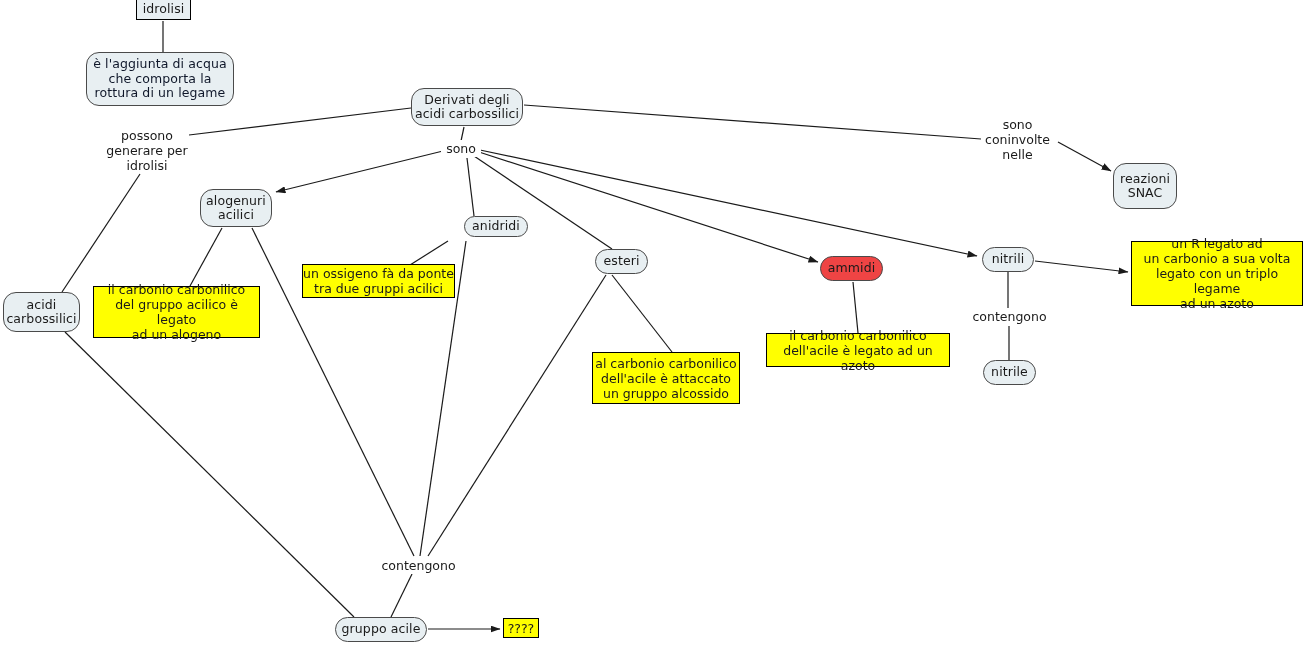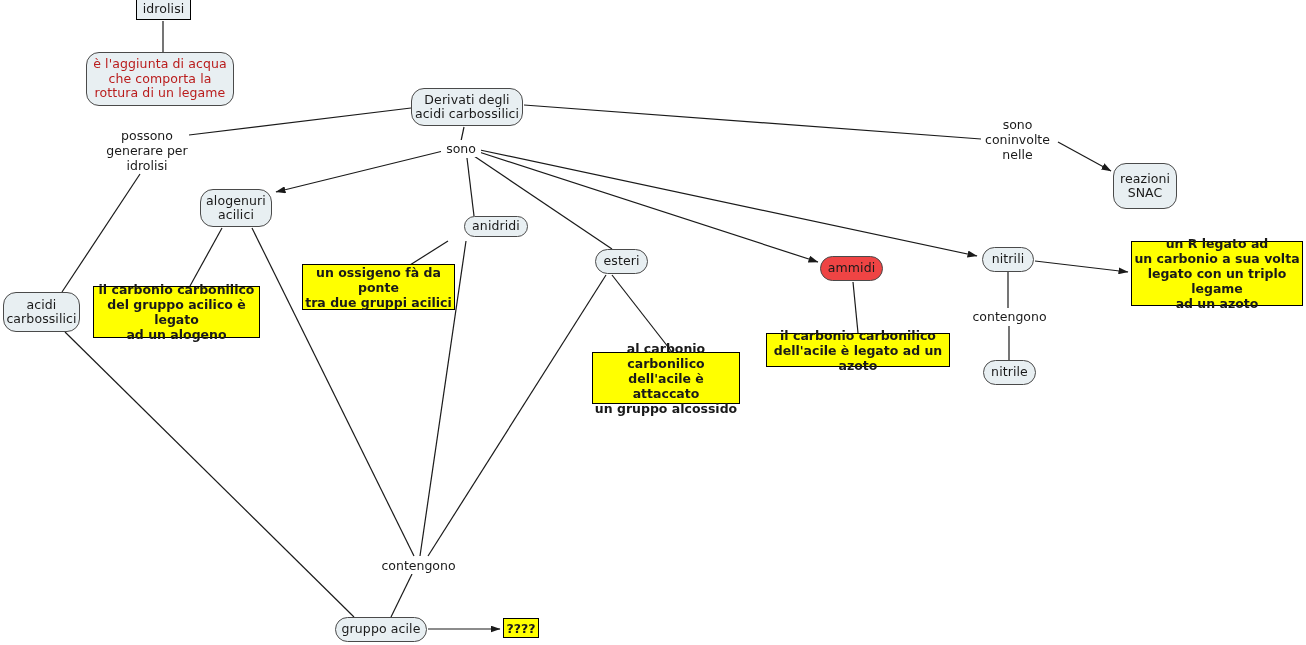--- a/index.html
+++ b/index.html
@@ -55,21 +55,20 @@
     justify-content: center;
     text-align: center;
     background: #ffff00;
     border: 1px solid #000000;
     border-radius: 0;
     color: #1a1a1a;
     font-size: 12.5px;
     line-height: 15px;
     white-space: pre-line;
     z-index: 3;
-    font-weight: bold;
   }
   .link-label {
     position: absolute;
     box-sizing: border-box;
     display: flex;
     align-items: center;
     justify-content: center;
     text-align: center;
     background: #ffffff;
     color: #1a1a1a;
@@ -111,41 +110,41 @@
         <polyline points="252,228 414,556" fill="none" stroke="#1a1a1a" stroke-width="1.2"></polyline>
         <polyline points="466,241 420,556" fill="none" stroke="#1a1a1a" stroke-width="1.2"></polyline>
         <polyline points="606,275 428,556" fill="none" stroke="#1a1a1a" stroke-width="1.2"></polyline>
         <polyline points="412,574 391,617" fill="none" stroke="#1a1a1a" stroke-width="1.2"></polyline>
         <polyline points="65,332 354,617" fill="none" stroke="#1a1a1a" stroke-width="1.2"></polyline>
         <polyline points="428,629 500,629" fill="none" stroke="#1a1a1a" stroke-width="1.2" marker-end="url(#arrowhead)"></polyline>
       </g>
   </svg>
   <div id="node-layer">
       <div class="node sharp" style="background: rgb(232, 239, 242); color: rgb(26, 26, 26); left: 136px; top: -2px; width: 55px; height: 22px;">idrolisi</div>
-      <div class="node soft" style="background: rgb(232, 239, 242); border-color: rgb(74, 74, 74); color: #b91c1c; left: 86px; top: 52px; width: 148px; height: 54px; border-radius: 13px;">è l'aggiunta di acqua
+      <div class="node soft" style="background: rgb(232, 239, 242); border-color: rgb(74, 74, 74); color: #0f172a; left: 86px; top: 52px; width: 148px; height: 54px; border-radius: 13px;">è l'aggiunta di acqua
 che comporta la
 rottura di un legame</div>
       <div class="node soft" style="background: rgb(232, 239, 242); border-color: rgb(74, 74, 74); color: rgb(26, 26, 26); left: 411px; top: 88px; width: 112px; height: 38px;">Derivati degli
 acidi carbossilici</div>
       <div class="node soft" style="background: rgb(232, 239, 242); border-color: rgb(74, 74, 74); color: rgb(26, 26, 26); left: 1113px; top: 163px; width: 64px; height: 46px;">reazioni
 SNAC</div>
       <div class="node soft" style="background: rgb(232, 239, 242); border-color: rgb(74, 74, 74); color: rgb(26, 26, 26); left: 200px; top: 189px; width: 72px; height: 38px;">alogenuri
 acilici</div>
       <div class="node soft" style="background: rgb(232, 239, 242); border-color: rgb(74, 74, 74); color: rgb(26, 26, 26); left: 464px; top: 216px; width: 64px; height: 21px;">anidridi</div>
       <div class="node soft" style="background: rgb(232, 239, 242); border-color: rgb(74, 74, 74); color: rgb(26, 26, 26); left: 595px; top: 249px; width: 53px; height: 25px;">esteri</div>
       <div class="node soft" style="background: #ef4444; border-color: rgb(74, 74, 74); color: rgb(26, 26, 26); left: 820px; top: 256px; width: 63px; height: 25px;">ammidi</div>
       <div class="node soft" style="background: rgb(232, 239, 242); border-color: rgb(74, 74, 74); color: rgb(26, 26, 26); left: 982px; top: 247px; width: 52px; height: 25px;">nitrili</div>
       <div class="node soft" style="background: rgb(232, 239, 242); border-color: rgb(74, 74, 74); color: rgb(26, 26, 26); left: 983px; top: 360px; width: 53px; height: 25px;">nitrile</div>
       <div class="node soft" style="background: rgb(232, 239, 242); border-color: rgb(74, 74, 74); color: rgb(26, 26, 26); left: 3px; top: 292px; width: 77px; height: 40px;">acidi
 carbossilici</div>
       <div class="node soft" style="background: rgb(232, 239, 242); border-color: rgb(74, 74, 74); color: rgb(26, 26, 26); left: 335px; top: 617px; width: 92px; height: 25px;">gruppo acile</div>
       <div class="note" style="background: rgb(255, 255, 0); border-color: rgb(0, 0, 0); left: 93px; top: 286px; width: 167px; height: 52px;">il carbonio carbonilico
 del gruppo acilico è legato
 ad un alogeno</div>
-      <div class="note" style="background: rgb(255, 255, 0); border-color: rgb(0, 0, 0); left: 302px; top: 264px; width: 153px; height: 46px;">un ossigeno fà da ponte
+      <div class="note" style="background: rgb(255, 255, 0); border-color: rgb(0, 0, 0); left: 302px; top: 264px; width: 153px; height: 34px;">un ossigeno fà da ponte
 tra due gruppi acilici</div>
       <div class="note" style="background: rgb(255, 255, 0); border-color: rgb(0, 0, 0); left: 592px; top: 352px; width: 148px; height: 52px;">al carbonio carbonilico
 dell'acile è attaccato
 un gruppo alcossido</div>
       <div class="note" style="background: rgb(255, 255, 0); border-color: rgb(0, 0, 0); left: 766px; top: 333px; width: 184px; height: 34px;">il carbonio carbonilico
 dell'acile è legato ad un azoto</div>
       <div class="note" style="background: rgb(255, 255, 0); border-color: rgb(0, 0, 0); left: 1131px; top: 241px; width: 172px; height: 65px;">un R legato ad
 un carbonio a sua volta
 legato con un triplo legame
 ad un azoto</div>

